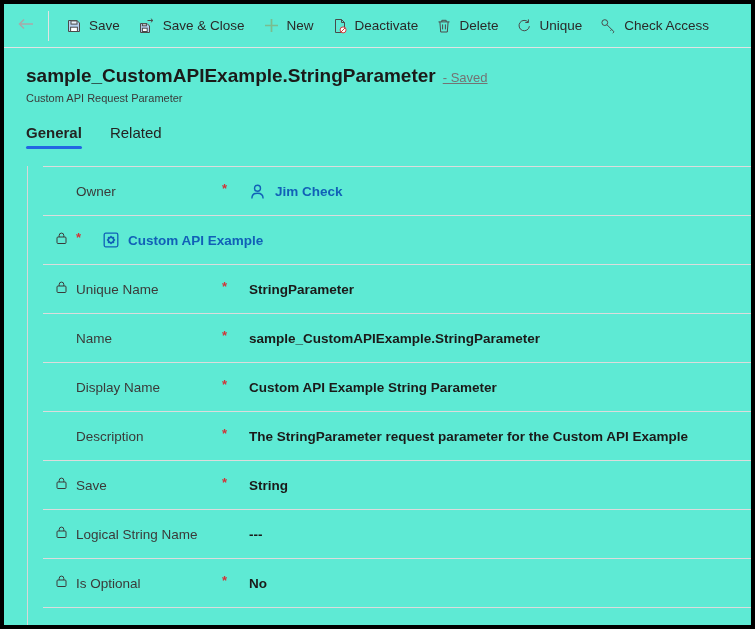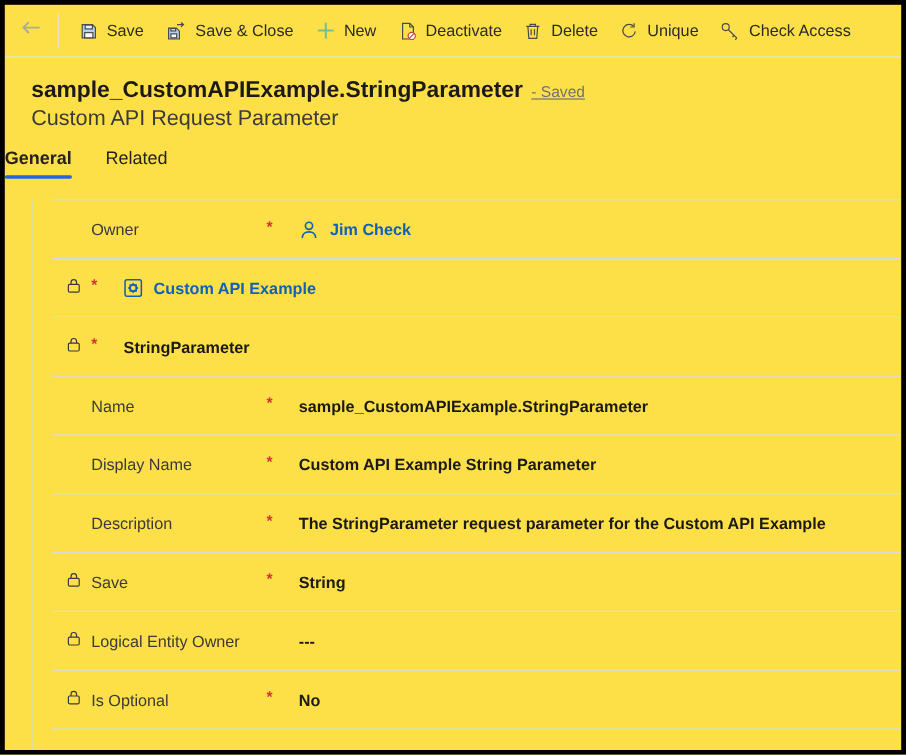--- a/index.html
+++ b/index.html
@@ -1,40 +1,40 @@
 <!DOCTYPE html>
 <html><head>
 <meta charset="utf-8">
 <style>
   * { box-sizing: border-box; }
   body { margin: 0; background: #fff; font-family: "Liberation Sans", sans-serif; }
   .frame {
     width: 755px; height: 629px; border: 4px solid #000;
-    background: #fde047; overflow: hidden; display: flex; flex-direction: column;
+    background: #5eead4; overflow: hidden; display: flex; flex-direction: column;
   }
   
   .toolbar {
     height: 44px; flex: 0 0 44px; display: flex; align-items: center;
     border-bottom: 1px solid #e3e3e3; padding-right: 4px;
   }
   .back-btn { width: 44px; display: flex; justify-content: center; align-items: center; cursor: pointer; }
   .toolbar-sep { width: 1px; height: 30px; background: #e3e3e3; margin-right: 8px; }
   .titem {
     display: flex; align-items: center; gap: 7px; margin: 0 9px;
     font-size: 13.5px; color: #2b2a29; cursor: pointer; white-space: nowrap;
   }
   .titem svg { display: block; }
   
   .header { padding: 16px 0 0 22px; }
   .title-row { display: flex; align-items: baseline; }
   .page-title { font-size: 19px; font-weight: bold; color: #1b1a19; line-height: 23px; }
   .save-status { font-size: 13px; color: #737373; margin-left: 7px; text-decoration: underline; }
-  .subtitle { font-size: 18px; color: #3b3a39; margin-top: 4px; line-height: 15px; }
+  .subtitle { font-size: 11px; color: #3b3a39; margin-top: 4px; line-height: 15px; }
   
-  .tabs { display: flex; gap: 28px; margin-top: 18px; }
+  .tabs { display: flex; gap: 28px; padding-left: 22px; margin-top: 18px; }
   .tab {
     font-size: 15px; color: #24232);
   }
   .tab {
     font-size: 15px; color: #242322; padding-bottom: 8px; position: relative; cursor: pointer;
   }
   .tab.active { font-weight: bold; }
   .tab.active::after {
     content: ""; position: absolute; left: 0; right: 0; bottom: 0;
     height: 3px; background: #2266e3; border-radius: 2px;
@@ -214,20 +214,21 @@
 
       <div class="frow">
         <span class="lock-slot">
             <span style="visibility: visible;">
           <svg width="13" height="14" viewBox="0 0 13 14" fill="none" stroke="#3b3a39">
                 <rect x="2" y="6" width="9" height="6.5" rx="1"></rect>
                 <path d="M4.2 6 V4.4 A2.3 2.3 0 0 1 8.8 4.4 V6"></path>
               </svg>
         </span>
           </span>
+        <span class="flabel">Unique Name</span>
         <span class="req" style="visibility: visible;">*</span>
         <span class="fvalue">StringParameter</span>
       </div>
 
       <div class="frow">
         <span class="lock-slot">
             <span style="visibility: hidden;">
           <svg width="13" height="14" viewBox="0 0 13 14" fill="none" stroke="#3b3a39">
                 <rect x="2" y="6" width="9" height="6.5" rx="1"></rect>
                 <path d="M4.2 6 V4.4 A2.3 2.3 0 0 1 8.8 4.4 V6"></path>
@@ -283,21 +284,21 @@
 
       <div class="frow">
         <span class="lock-slot">
             <span style="visibility: visible;">
           <svg width="13" height="14" viewBox="0 0 13 14" fill="none" stroke="#3b3a39">
                 <rect x="2" y="6" width="9" height="6.5" rx="1"></rect>
                 <path d="M4.2 6 V4.4 A2.3 2.3 0 0 1 8.8 4.4 V6"></path>
               </svg>
         </span>
           </span>
-        <span class="flabel">Logical Entity Owner</span>
+        <span class="flabel">Logical String Name</span>
         <span class="req" style="visibility: hidden;">*</span>
         <span class="fvalue">---</span>
       </div>
 
       <div class="frow">
         <span class="lock-slot">
             <span style="visibility: visible;">
           <svg width="13" height="14" viewBox="0 0 13 14" fill="none" stroke="#3b3a39">
                 <rect x="2" y="6" width="9" height="6.5" rx="1"></rect>
                 <path d="M4.2 6 V4.4 A2.3 2.3 0 0 1 8.8 4.4 V6"></path>

